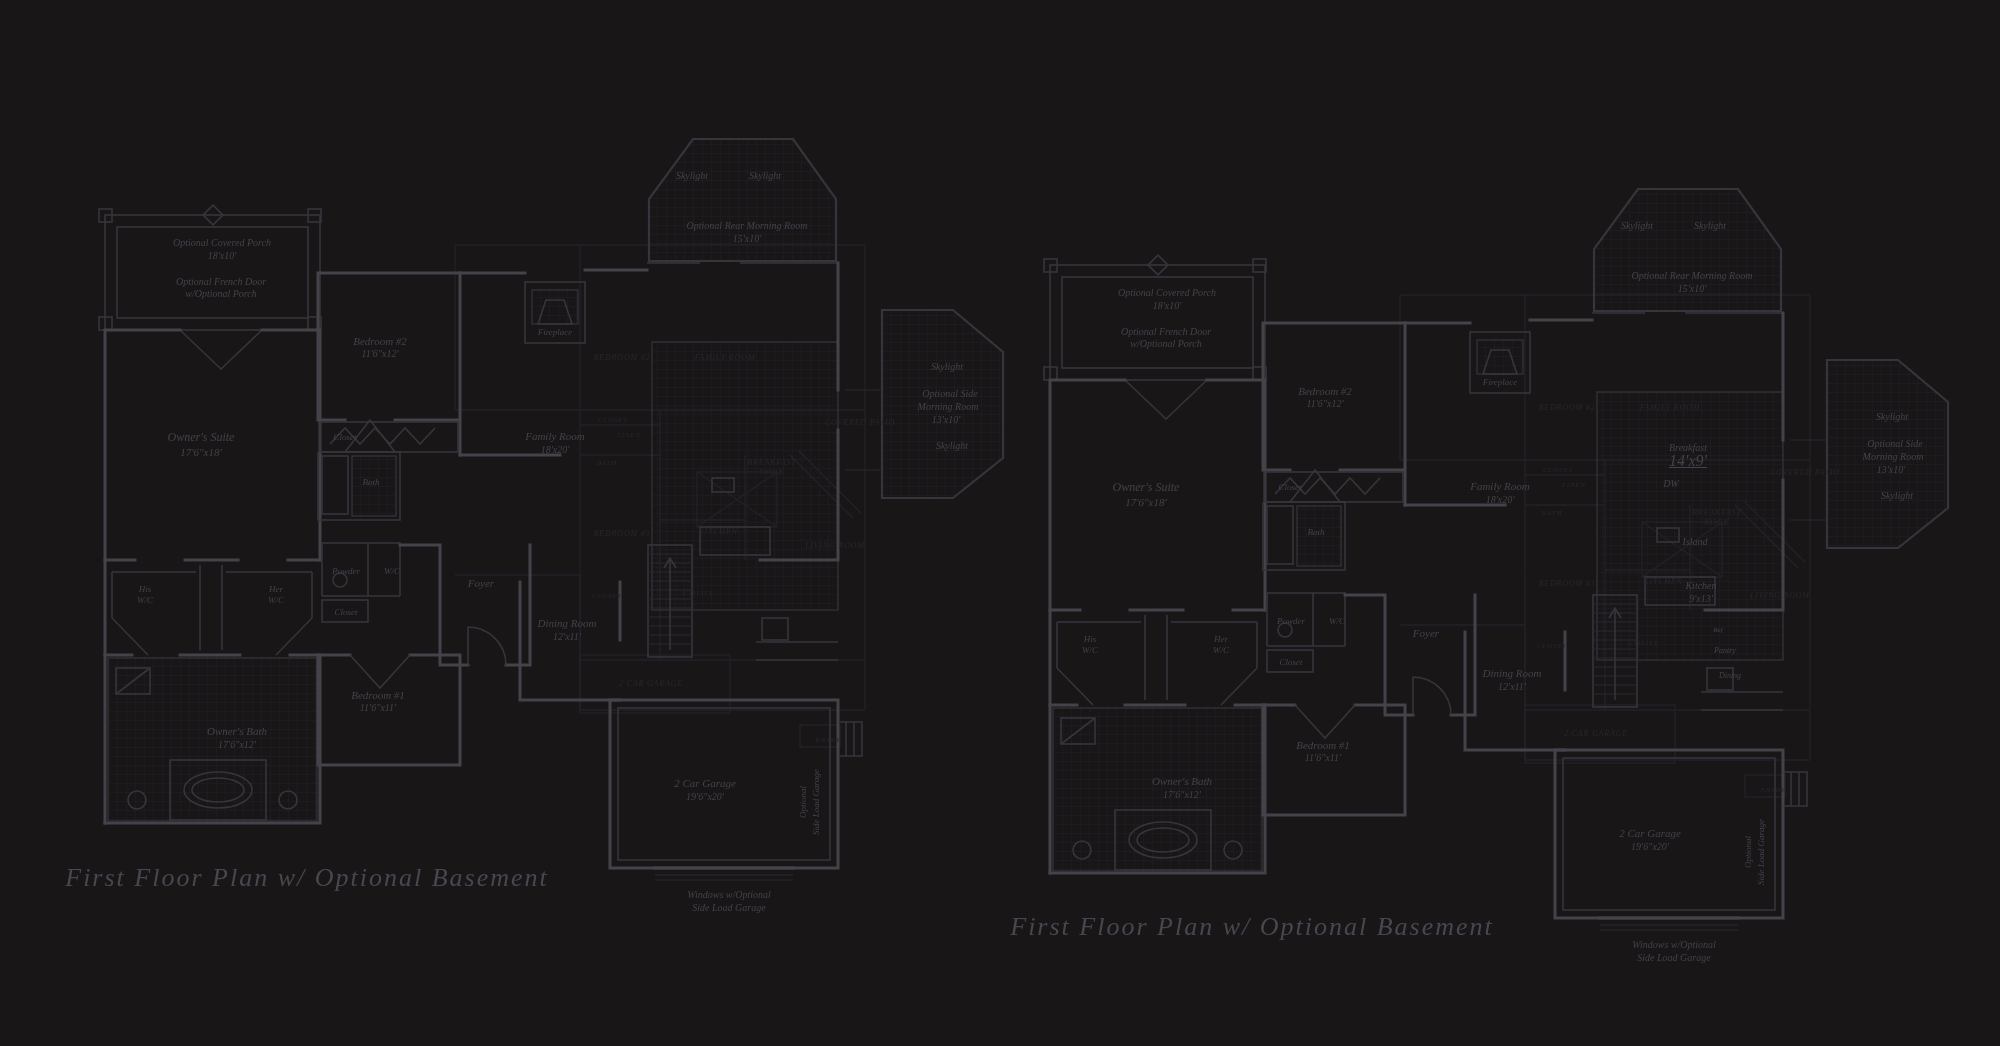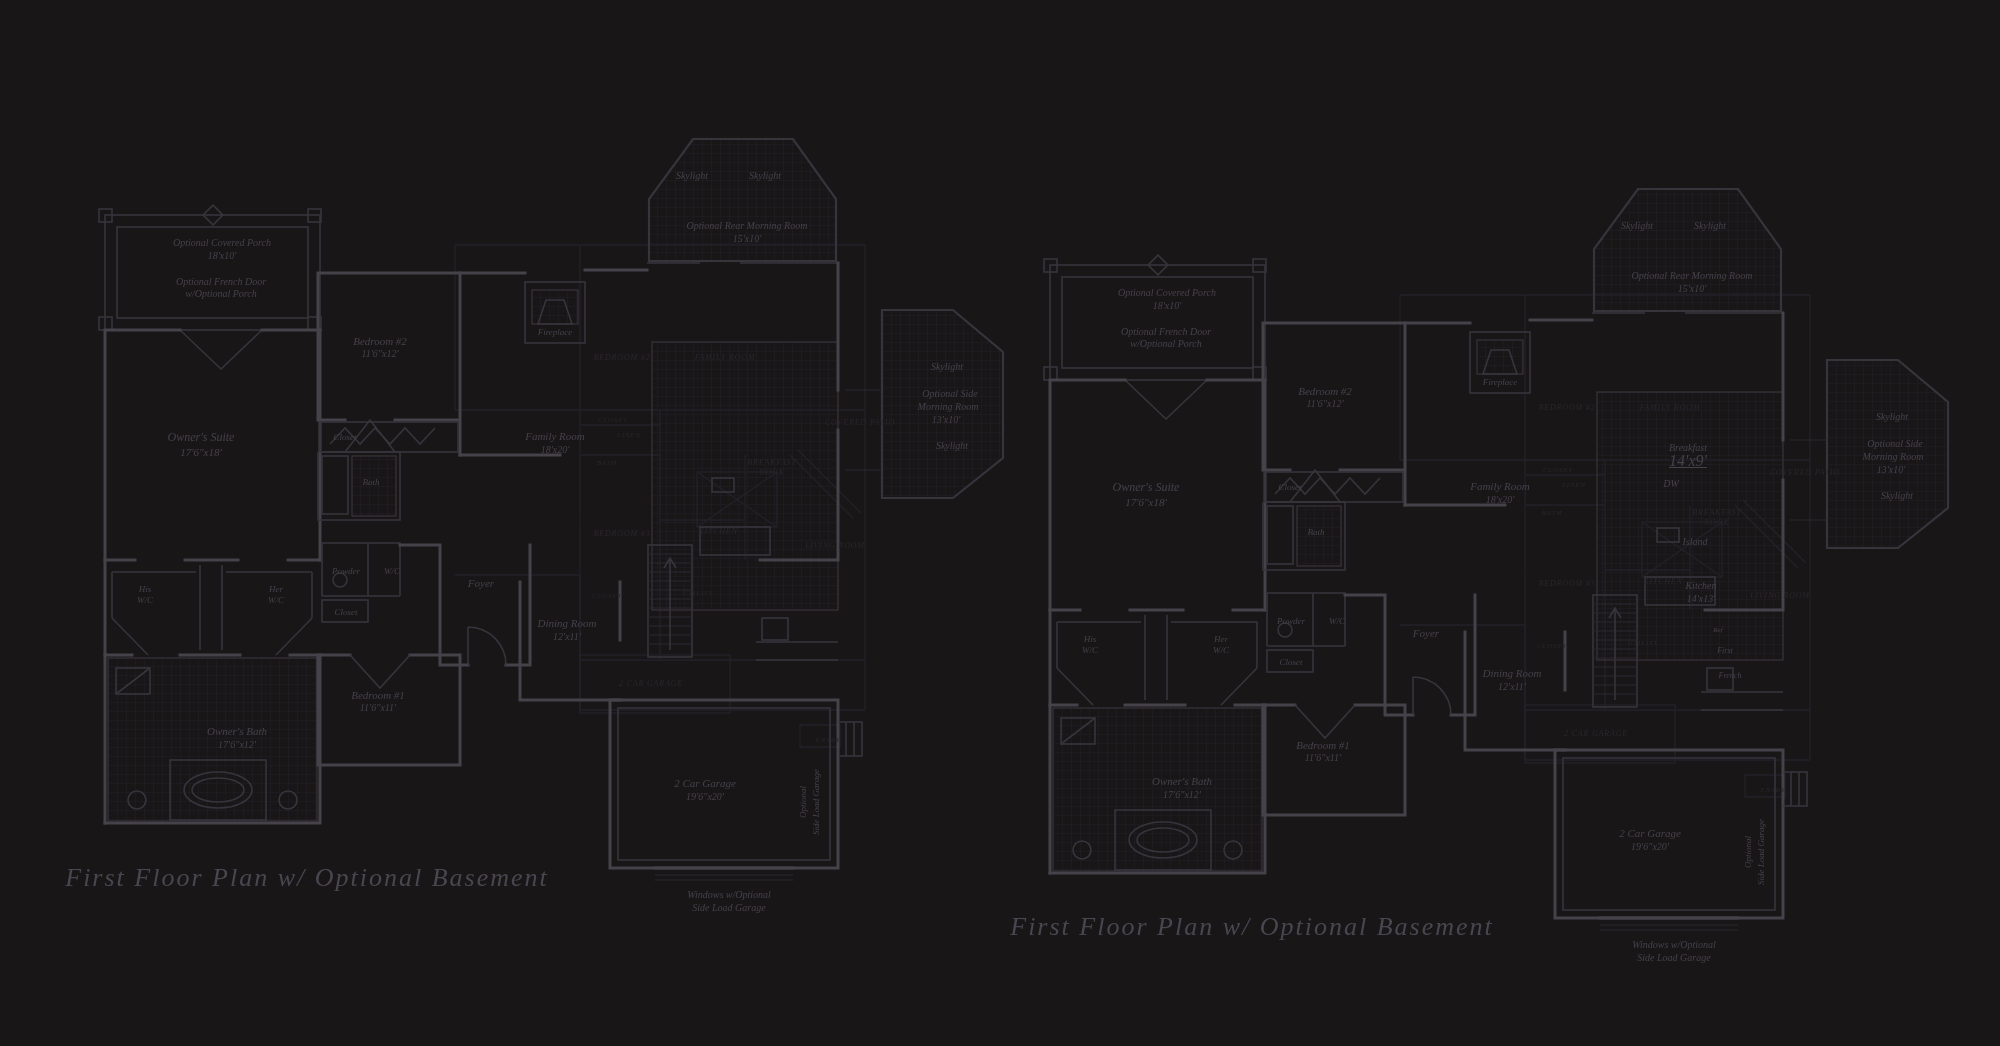--- a/index.html
+++ b/index.html
@@ -191,24 +191,24 @@
       <div class="lbl m" style="left: 1291px; top: 662px; font-size: 9px;">Closet</div>
       <div class="lbl m" style="left: 1426px; top: 633px; font-size: 11px;">Foyer</div>
       <div class="lbl m" style="left: 1500px; top: 382px; font-size: 9px;">Fireplace</div>
       <div class="lbl m" style="left: 1500px; top: 486px; font-size: 11px;">Family Room</div>
       <div class="lbl m" style="left: 1500px; top: 500px; font-size: 10px;">18'x20'</div>
       <div class="lbl m" style="left: 1688px; top: 448px; font-size: 10px;">Breakfast</div>
       <div class="lbl m" style="left: 1688px; top: 461px; font-size: 16px; text-decoration: underline;">14'x9'</div>
       <div class="lbl m" style="left: 1671px; top: 484px; font-size: 10px;">DW</div>
       <div class="lbl m" style="left: 1673px; top: 542px; font-size: 10px; margin-left: 22px;">Island</div>
       <div class="lbl m" style="left: 1701px; top: 586px; font-size: 10px;">Kitchen</div>
-      <div class="lbl m" style="left: 1701px; top: 599px; font-size: 10px;">14'x13'</div>
+      <div class="lbl m" style="left: 1701px; top: 599px; font-size: 10px;">9'x13'</div>
       <div class="lbl m" style="left: 1718px; top: 630px; font-size: 7px;">Ref</div>
-      <div class="lbl m" style="left: 1725px; top: 651px; font-size: 8px;">First</div>
-      <div class="lbl m" style="left: 1730px; top: 676px; font-size: 8px;">French</div>
+      <div class="lbl m" style="left: 1725px; top: 651px; font-size: 8px;">Pantry</div>
+      <div class="lbl m" style="left: 1730px; top: 676px; font-size: 8px;">Dining</div>
       <div class="lbl m" style="left: 1512px; top: 673px; font-size: 11px;">Dining Room</div>
       <div class="lbl m" style="left: 1512px; top: 687px; font-size: 10px;">12'x11'</div>
       <div class="lbl m" style="left: 1323px; top: 745px; font-size: 11px;">Bedroom #1</div>
       <div class="lbl m" style="left: 1323px; top: 758px; font-size: 10px;">11'6"x11'</div>
       <div class="lbl m" style="left: 1182px; top: 781px; font-size: 11px;">Owner's Bath</div>
       <div class="lbl m" style="left: 1182px; top: 795px; font-size: 10px;">17'6"x12'</div>
       <div class="lbl m" style="left: 1650px; top: 833px; font-size: 11px;">2 Car Garage</div>
       <div class="lbl m" style="left: 1650px; top: 847px; font-size: 10px;">19'6"x20'</div>
       <div class="lbl m" style="left: 1674px; top: 945px; font-size: 10px;">Windows w/Optional</div>
       <div class="lbl m" style="left: 1674px; top: 958px; font-size: 10px;">Side Load Garage</div>

